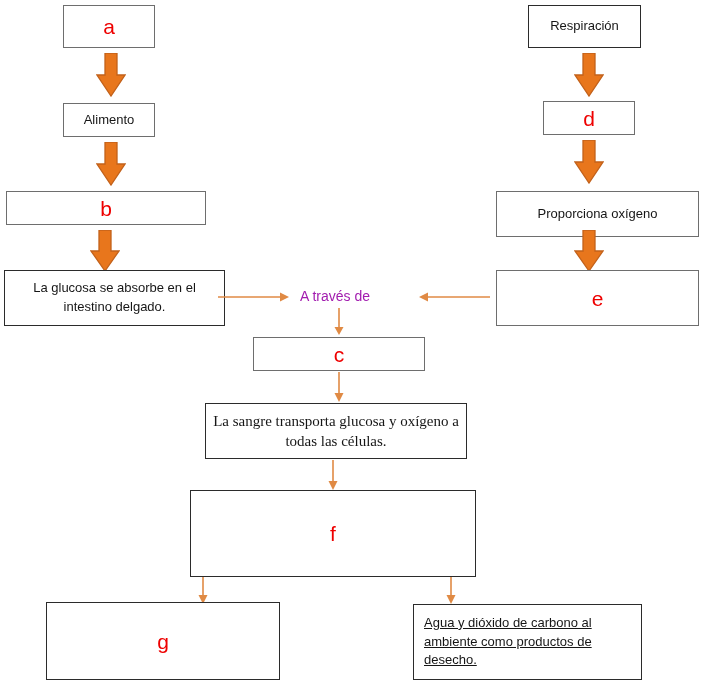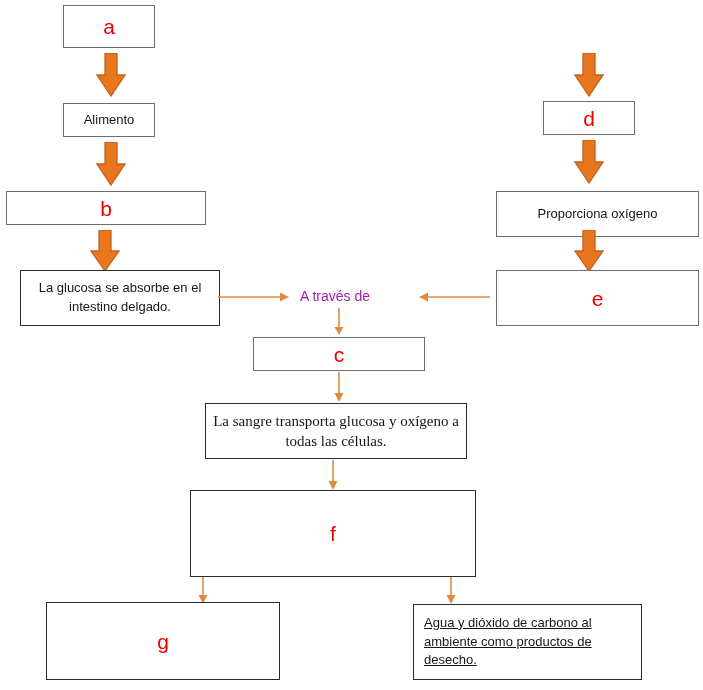--- a/index.html
+++ b/index.html
@@ -100,24 +100,27 @@
   <div class="box letter" style="left:6px; top:191px; width:200px; height:34px;">
     <span class="txt">b</span>
   </div>
 
   <div class="block-arrow" style="left:90px; top:230px;">
     <svg width="30" height="42" viewBox="0 0 30 42">
       <polygon points="9,0 21,0 21,21 29,21 15,41 1,21 9,21" fill="#e8761c" stroke="#c2611a" stroke-width="1.3"></polygon>
     </svg>
   </div>
 
-  <div class="box dark" style="left:20px; top:270px; width:200px; height:56px;">
+  <div class="box dark" style="left:4px; top:270px; width:221px; height:56px;">
     <span class="txt">La glucosa se absorbe en el  intestino delgado.</span>
   </div>
 
+  <div class="box dark" style="left:528px; top:5px; width:113px; height:43px;">
+    <span class="txt">Respiración</span>
+  </div>
 
   <div class="block-arrow" style="left:574px; top:53px;">
     <svg width="30" height="44" viewBox="0 0 30 44">
       <polygon points="9,0 21,0 21,22 29,22 15,43 1,22 9,22" fill="#e8761c" stroke="#c2611a" stroke-width="1.3"></polygon>
     </svg>
   </div>
 
   <div class="box letter" style="left:543px; top:101px; width:92px; height:34px;">
     <span class="txt">d</span>
   </div>

